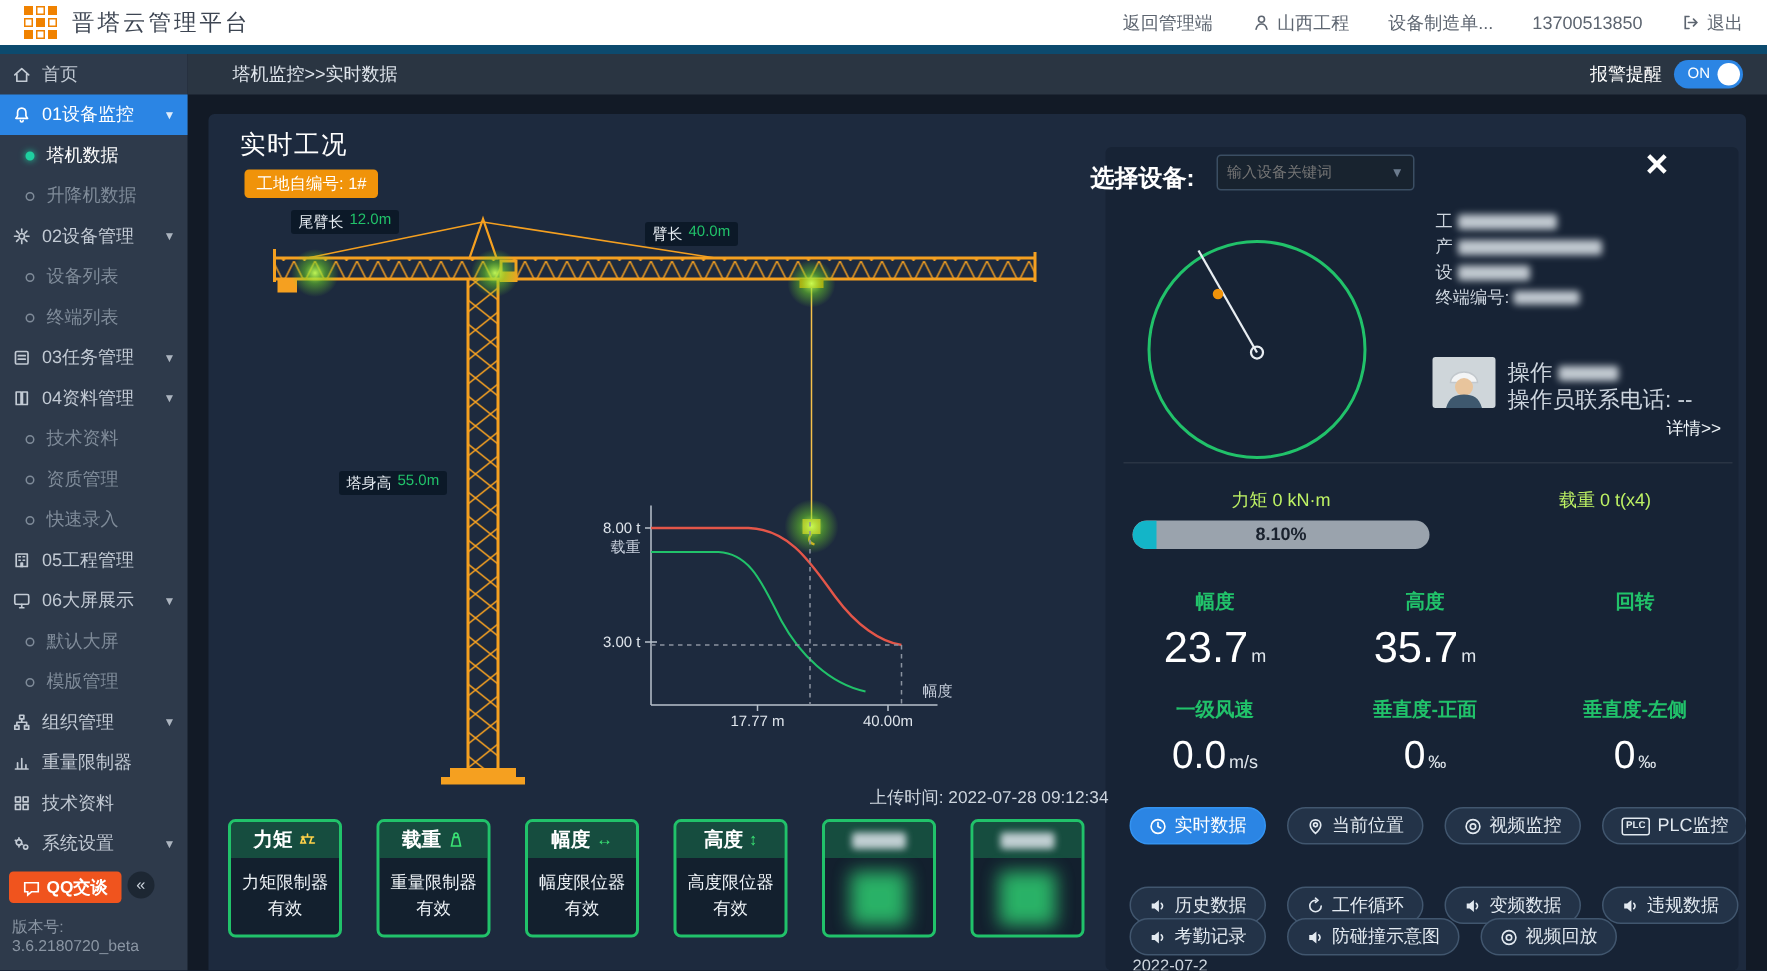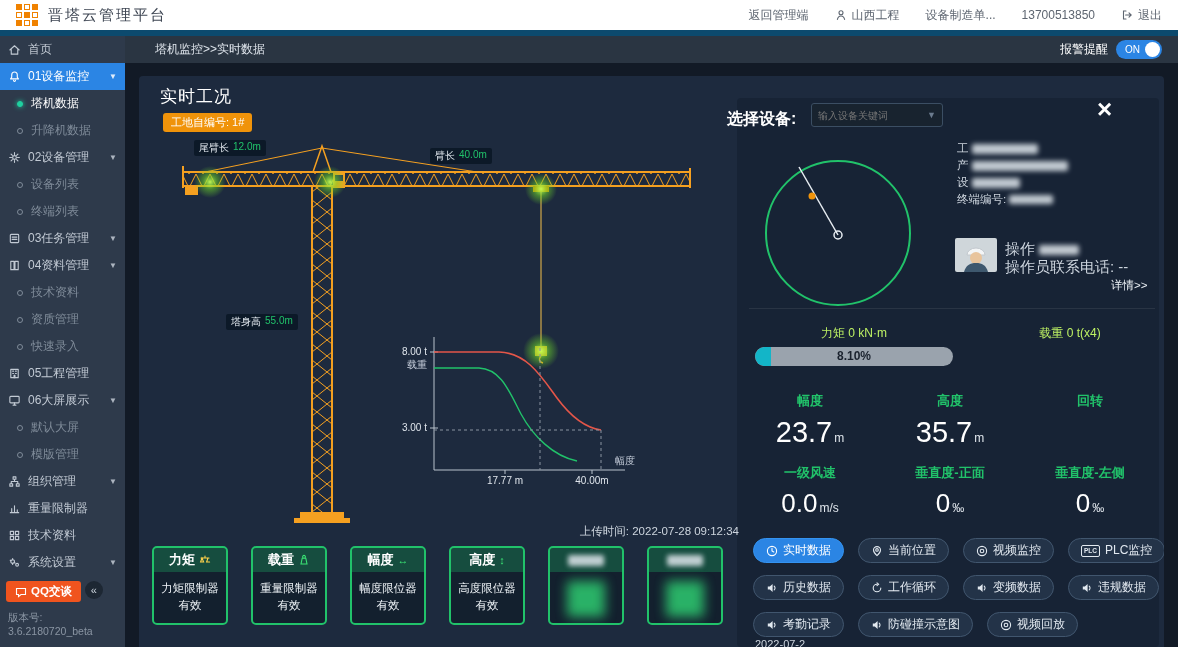--- a/index.html
+++ b/index.html
@@ -510,21 +510,21 @@
             <circle cx="6" cy="6" r="4.6"></circle>
             <circle cx="6" cy="6" r="1.8"></circle>
           </svg>
         <span>视频监控</span>
       </div>
       <div class="abtn">
         <span class="plcbadge">PLC</span>
         <span>PLC监控</span>
       </div>
     </div>
-    <div class="arow" style="top:499px">
+    <div class="arow" style="top:515px">
       <div class="abtn">
         <svg class="bic" viewBox="0 0 12 12">
             <path d="M1.8 4.4h2L6.6 2v8L3.8 7.6h-2z" fill="currentColor" stroke="none"></path>
             <path d="M8.2 4.2c1.1 1 1.1 2.6 0 3.6"></path>
           </svg>
         <span>历史数据</span>
       </div>
       <div class="abtn">
         <svg class="bic" viewBox="0 0 12 12">
             <path d="M9.8 6A3.8 3.8 0 1 1 6 2.2"></path>

